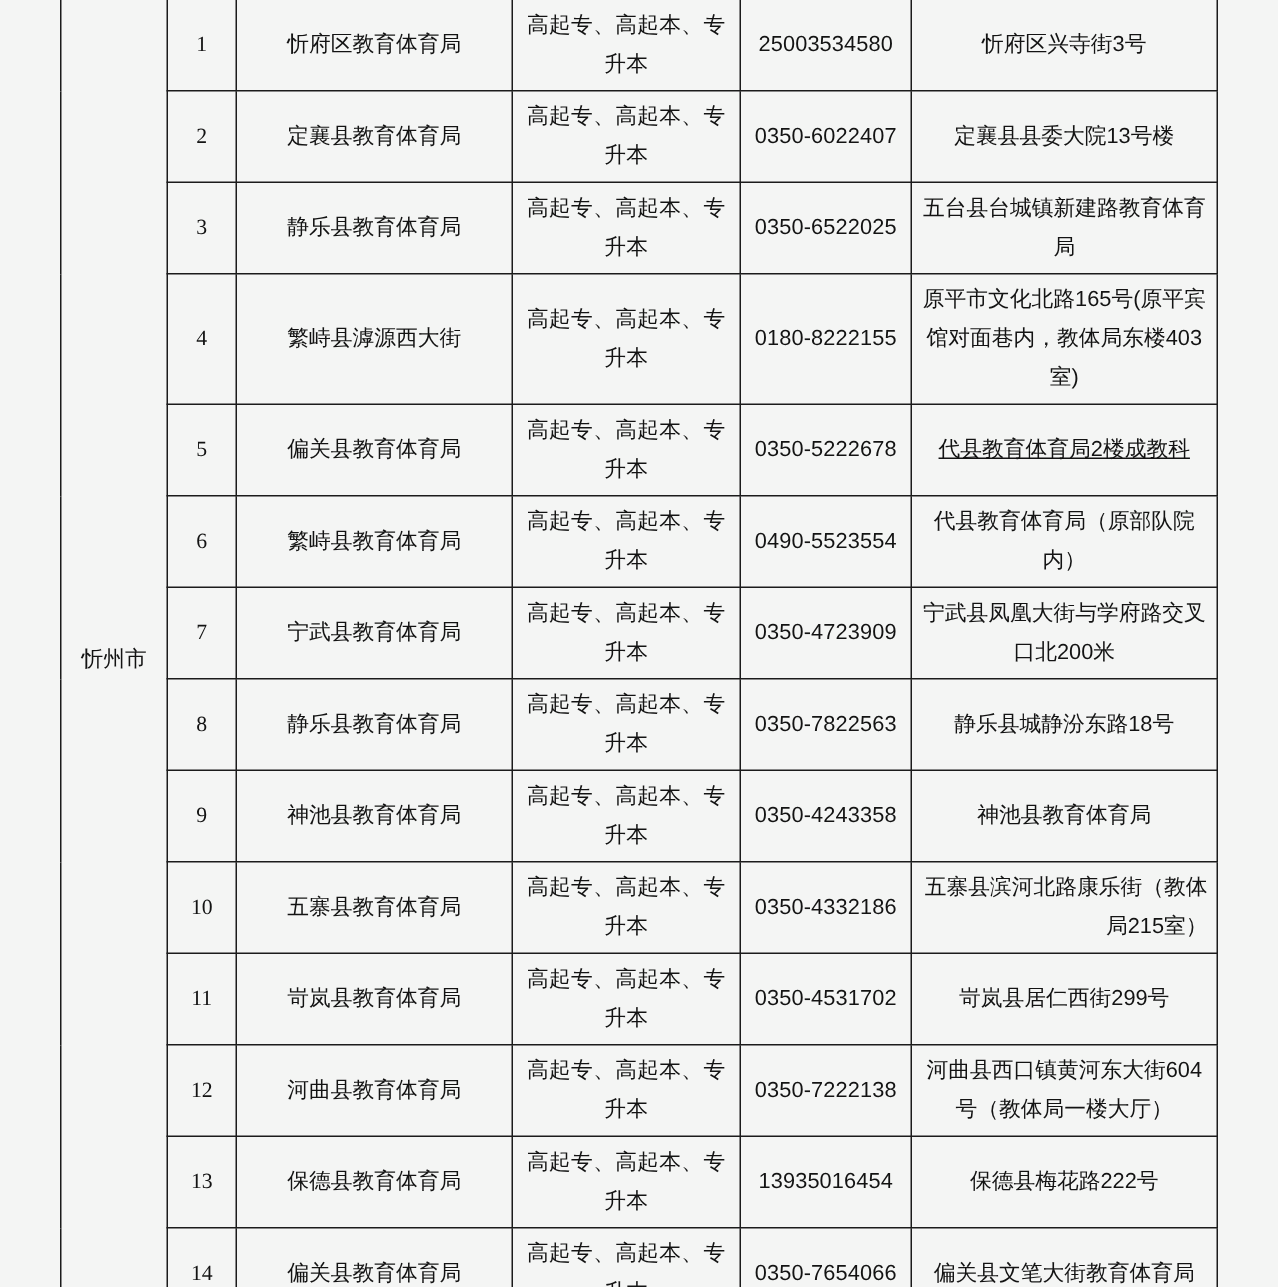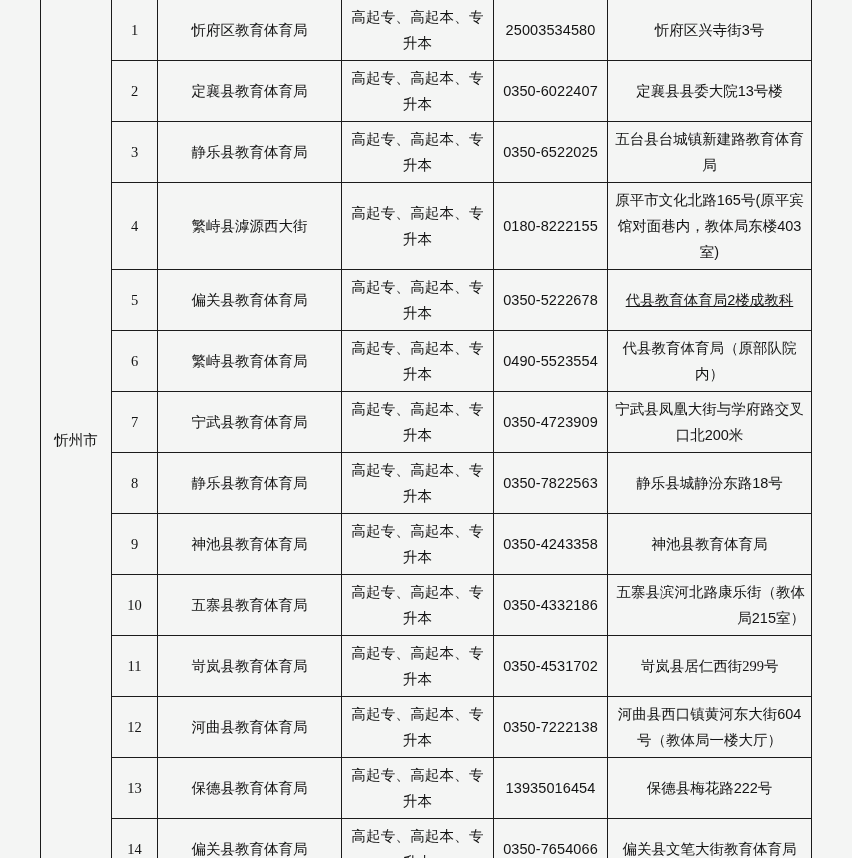--- a/index.html
+++ b/index.html
@@ -159,21 +159,21 @@
           <td class="org-cell">五寨县教育体育局</td>
           <td class="levels-cell">高起专、高起本、专升本</td>
           <td class="phone-cell">0350-4332186</td>
           <td class="addr-cell" style="white-space: pre-line; text-align: right;">五寨县滨河北路康乐街（教体局215室）</td>
         </tr>
         <tr>
           <td class="no-cell">11</td>
           <td class="org-cell">岢岚县教育体育局</td>
           <td class="levels-cell">高起专、高起本、专升本</td>
           <td class="phone-cell">0350-4531702</td>
-          <td class="addr-cell" style="white-space: pre-line; font-family: Liberation Serif, serif;">岢岚县居仁西街299号</td>
+          <td class="addr-cell" style="white-space: pre-line;">岢岚县居仁西街299号</td>
         </tr>
         <tr>
           <td class="no-cell">12</td>
           <td class="org-cell">河曲县教育体育局</td>
           <td class="levels-cell">高起专、高起本、专升本</td>
           <td class="phone-cell">0350-7222138</td>
           <td class="addr-cell" style="white-space: pre-line; margin-top: 22px;">河曲县西口镇黄河东大街604号（教体局一楼大厅）</td>
         </tr>
         <tr>
           <td class="no-cell">13</td>

